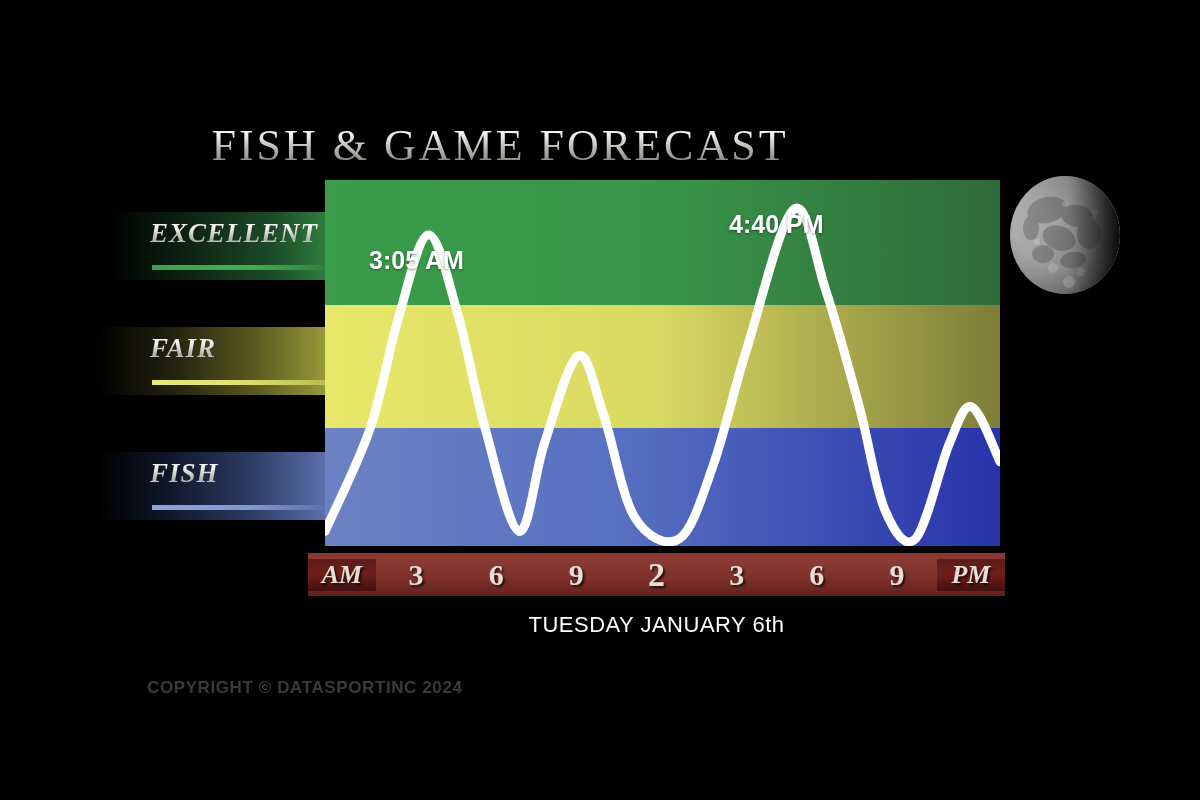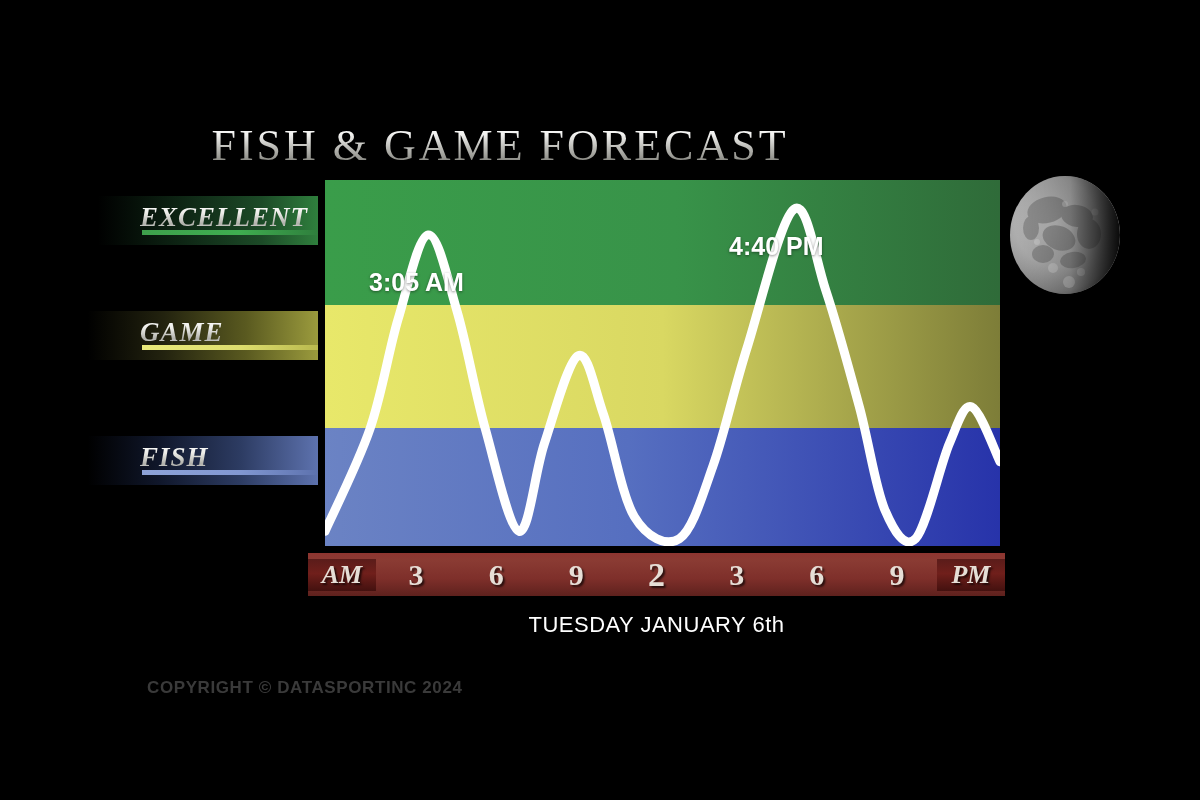--- a/index.html
+++ b/index.html
@@ -34,23 +34,24 @@
     background-clip: text;
     color: transparent;
     -webkit-text-fill-color: transparent;
     text-shadow: none;
     white-space: nowrap;
   }
 
   
   .legend-row {
     position: absolute;
-    left: 62px;
+    left: 72px;
     width: 256px;
-    height: 49px;
+    height: 68px;
+    margin-top: 16px;
   }
   .legend-band {
     position: absolute;
     inset: 0;
   }
   .legend-row.excellent .legend-band {
     background: linear-gradient(90deg, #000000 0%, #000000 14%, #0d2313 45%, #1c4a27 78%, #2f7f3d 100%);
   }
   .legend-row.good .legend-band {
     background: linear-gradient(90deg, #000000 0%, #000000 10%, #23230f 40%, #5a5a20 72%, #9b9b3d 100%);
@@ -113,21 +114,20 @@
     position: absolute;
     inset: 0;
   }
   .peak-label {
     position: absolute;
     color: #ffffff;
     font-size: 25px;
     font-weight: bold;
     white-space: nowrap;
     text-shadow: 0 1px 3px rgba(0,0,0,0.45);
-    margin-top: 22px;
   }
 
   
   #axis {
     position: absolute;
     left: 308px;
     top: 553px;
     width: 697px;
     height: 43px;
     background: linear-gradient(180deg, #8e3530 0%, #8a3b33 18%, #7e2f2a 60%, #5e211d 100%);
@@ -196,21 +196,21 @@
   <div id="title">FISH &amp; GAME FORECAST</div>
 
   <div class="legend-row excellent" style="top:196px">
     <div class="legend-band"></div>
     <div class="legend-label">EXCELLENT</div>
     <div class="legend-rule"></div>
   </div>
 
   <div class="legend-row good" style="top:311px">
     <div class="legend-band"></div>
-    <div class="legend-label">GAME</div>
+    <div class="legend-label">FAIR</div>
     <div class="legend-rule"></div>
   </div>
 
   <div class="legend-row fair" style="top:436px">
     <div class="legend-band"></div>
     <div class="legend-label">FISH</div>
     <div class="legend-rule"></div>
   </div>
 
   <div id="chart">

